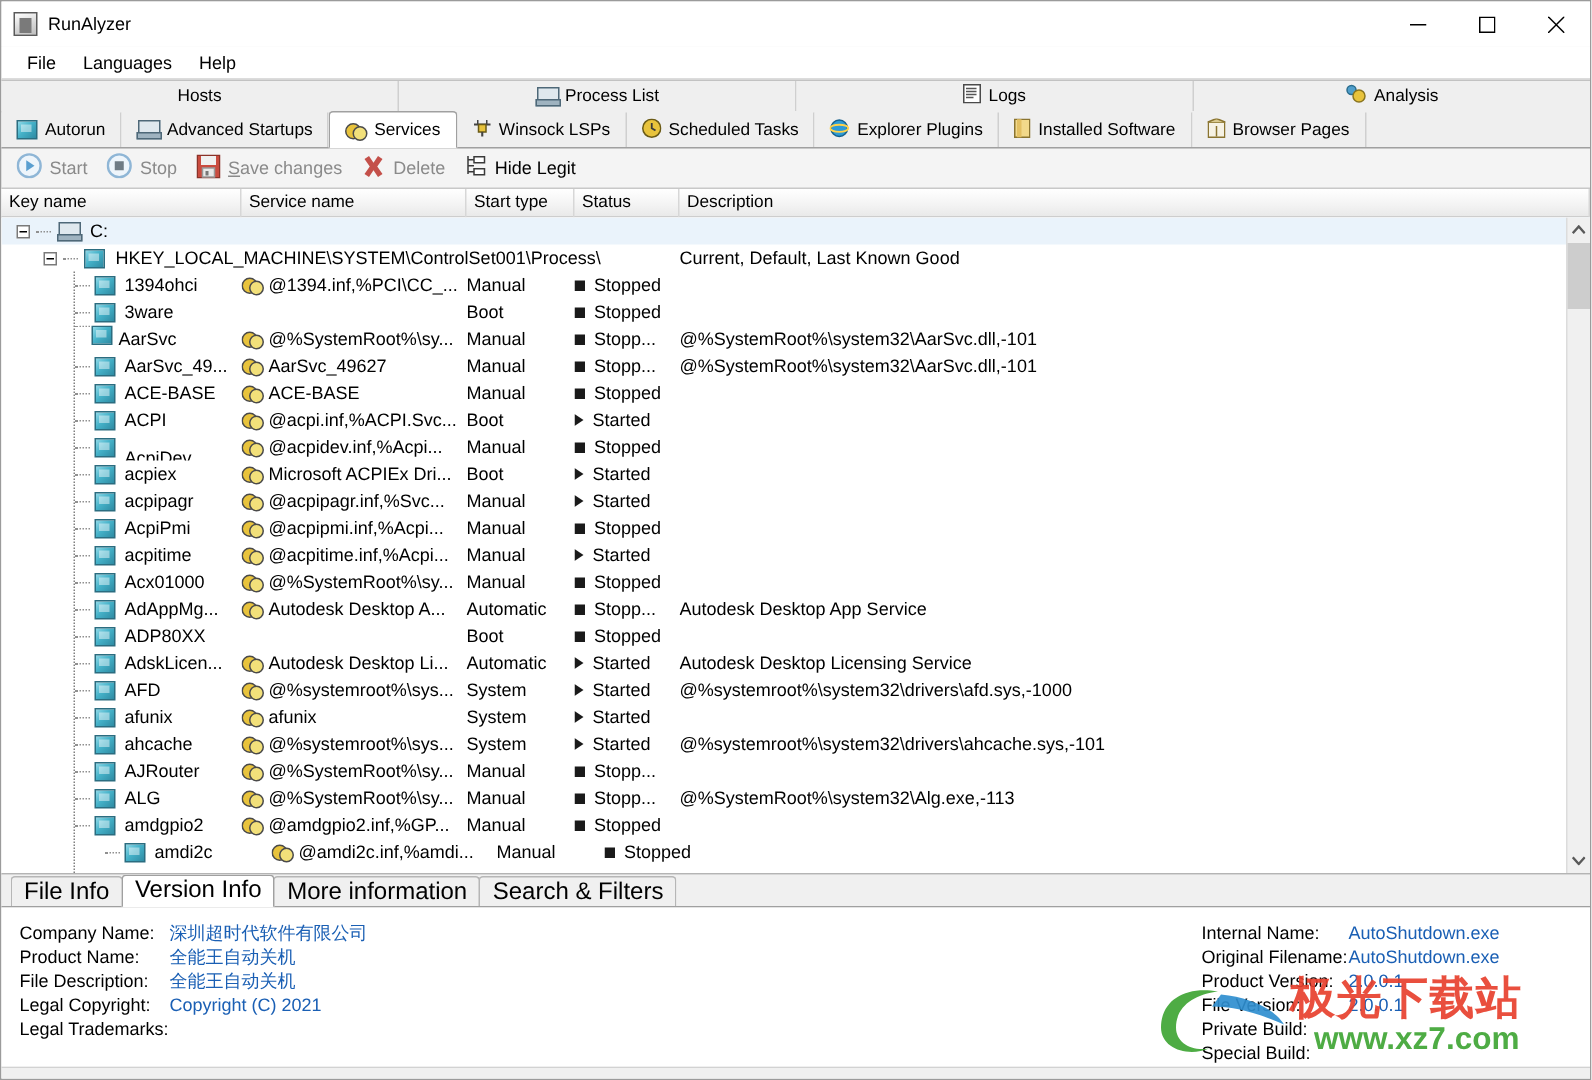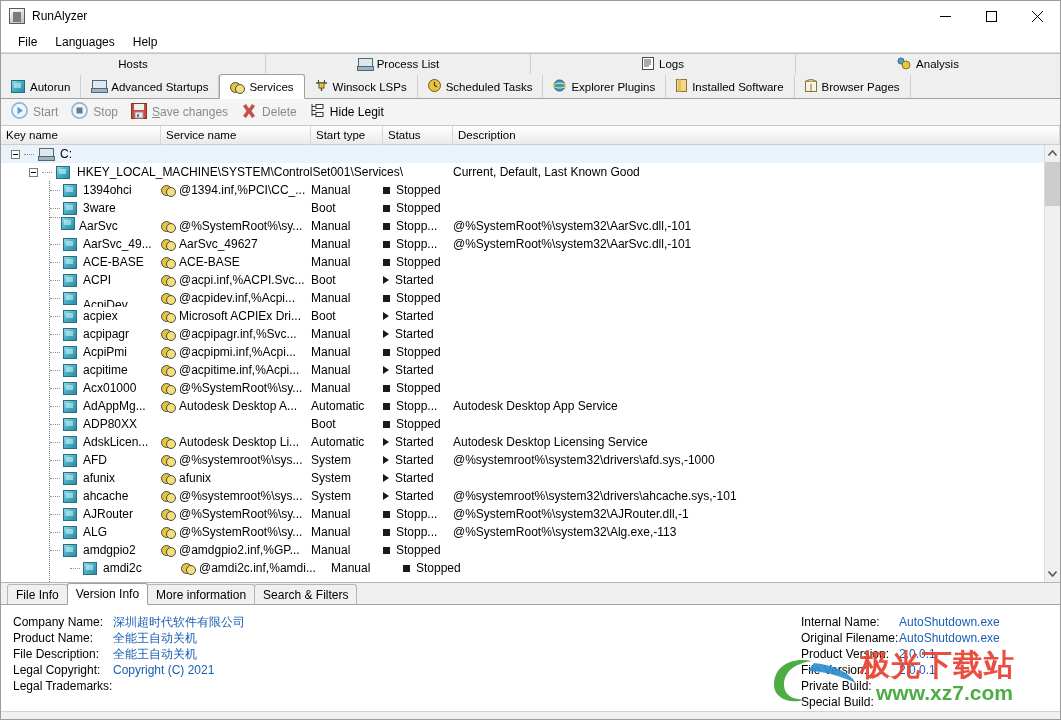--- a/index.html
+++ b/index.html
@@ -247,21 +247,21 @@
   .btabs {
     height: 22px; flex: 0 0 22px;
     display: flex; align-items: flex-end;
     padding-left: 6px;
     border-bottom: 1px solid #a0a0a0;
     background: #f0f0f0;
   }
   .btab {
     height: 20px; padding: 0 8px;
     display: flex; align-items: center;
-    font-size: 12px;
+    font-size: 16px;
     background: #f0f0f0;
     border: 1px solid #b6b6b6;
     border-bottom: none;
     margin-right: -1px;
     border-top-left-radius: 3px; border-top-right-radius: 3px;
   }
   .btab.active {
     background: #ffffff; height: 22px;
     border: 1px solid #a0a0a0; border-bottom: 1px solid #ffffff;
     margin-bottom: -1px; z-index: 2;
@@ -500,21 +500,21 @@
           <span class="ico ico-pc"></span>
           <span style="margin-left:4px">C:</span>
         </div>
       </div>
 
       <div class="row">
         <div class="cell" style="width:452px; padding-left:28px; display:flex; align-items:center; gap:3px;">
           <span class="expander"></span>
           <span class="dots"></span>
           <span class="ico ico-reg"></span>
-          <span style="margin-left:4px">HKEY_LOCAL_MACHINE\SYSTEM\ControlSet001\Services\</span>
+          <span style="margin-left:4px">HKEY_LOCAL_MACHINE\SYSTEM\ControlSet001\Process\</span>
         </div>
         <div class="cell c-desc" style="flex:1 1 auto">Current, Default, Last Known Good</div>
       </div>
 
       <div id="rows-host">
           <div class="row">
             <div class="cell c-key" style="width: 160px; padding-left: 48px; display: flex; align-items: center; gap: 2px;">
               <span class="dots"></span>
               <span class="ico ico-reg"></span>
               <span style="margin-left: 4px;">1394ohci</span>
@@ -821,21 +821,20 @@
             </div>
             <div class="cell c-svc" style="width: 150px; display: flex; align-items: center; gap: 4px;">
               <span class="ico ico-gear"></span>
               <span>@%SystemRoot%\sy...</span>
             </div>
             <div class="cell c-start" style="width: 72px;">Manual</div>
             <div class="cell c-stat" style="width: 70px;">
               <span class="sq-stop"></span>
               <span>Stopp...</span>
             </div>
-            <div class="cell c-desc" style="flex: 1 1 auto; padding-right: 4px;">@%SystemRoot%\system32\AJRouter.dll,-1</div>
           </div>
           <div class="row">
             <div class="cell c-key" style="width: 160px; padding-left: 48px; display: flex; align-items: center; gap: 2px;">
               <span class="dots"></span>
               <span class="ico ico-reg"></span>
               <span style="margin-left: 4px;">ALG</span>
             </div>
             <div class="cell c-svc" style="width: 150px; display: flex; align-items: center; gap: 4px;">
               <span class="ico ico-gear"></span>
               <span>@%SystemRoot%\sy...</span>

